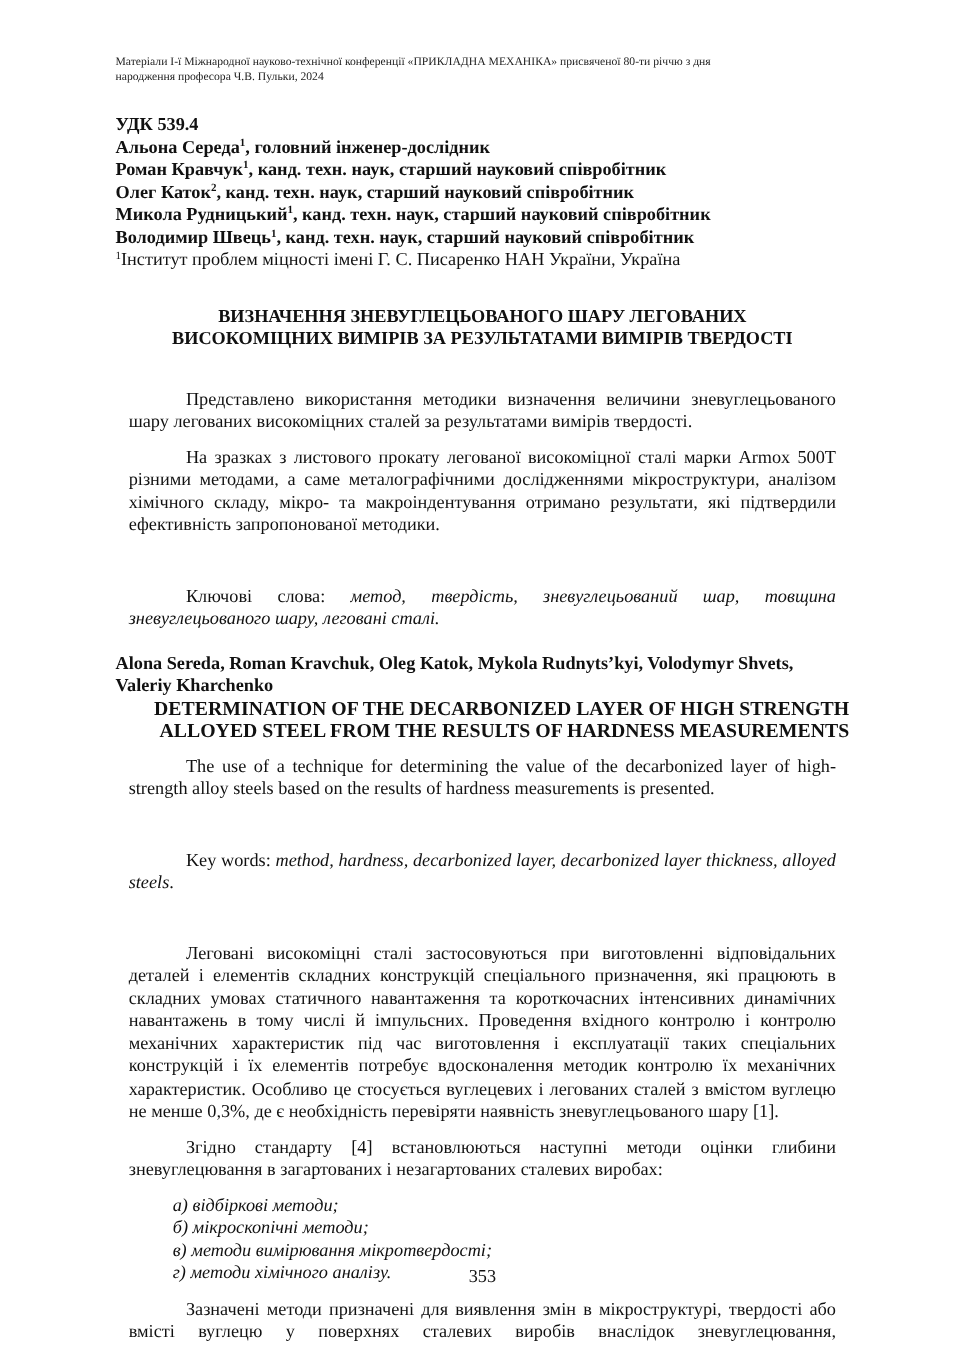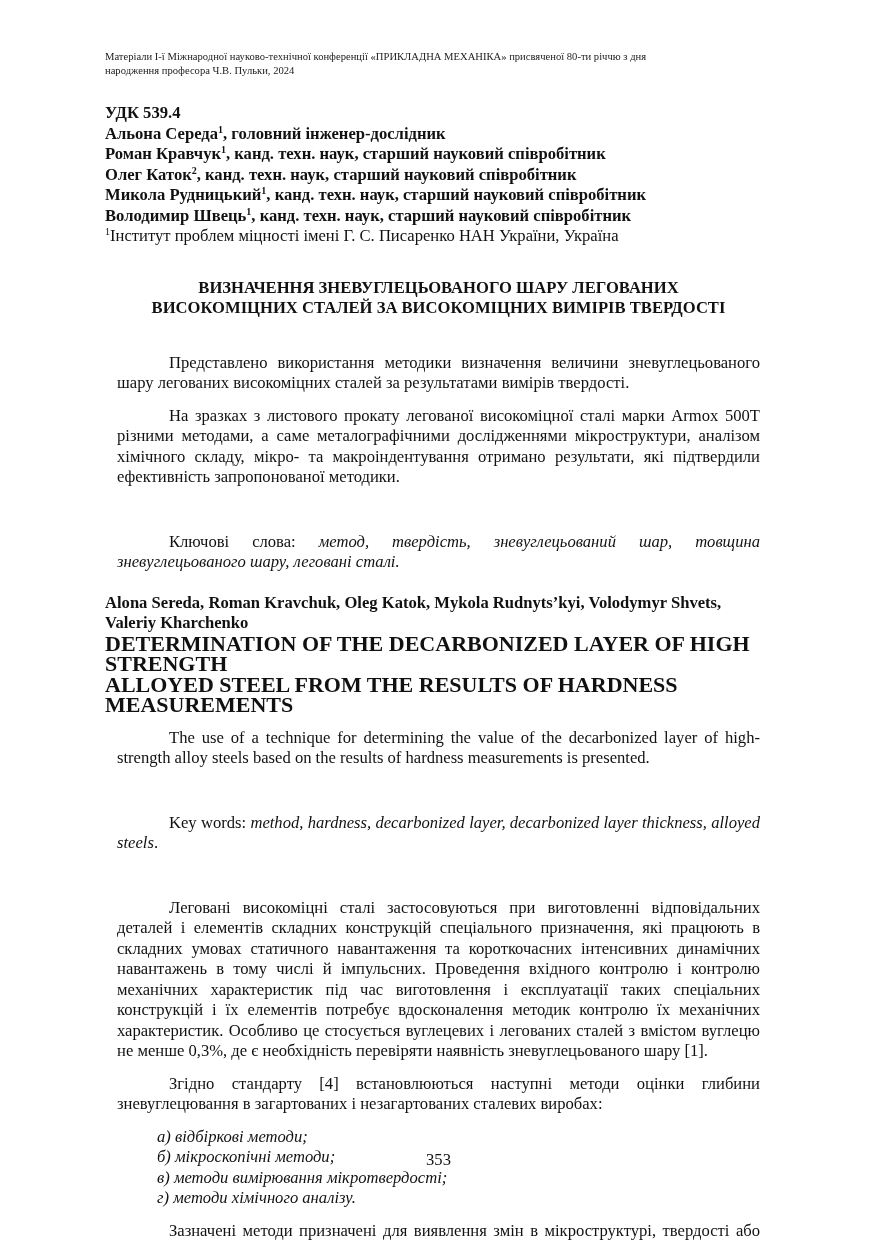--- a/index.html
+++ b/index.html
@@ -10,21 +10,21 @@
     .author-line { font-weight: bold; font-size: 16.6px; line-height: 20.5px; white-space: nowrap; }
     .aff-line { font-size: 16.6px; line-height: 20.5px; white-space: nowrap; }
     sup { font-size: 10px; line-height: 0; vertical-align: 6px; }
     .title-ua { margin-top: 31px; text-align: center; font-weight: bold; font-size: 16.6px; line-height: 20.5px; }
     .para { font-size: 16.6px; line-height: 20.5px; text-align: justify; text-indent: 52px; margin: 12px; }
     .gap-s { height: 20px; }
     .gap-m { height: 22px; }
     .kw-label { font-style: normal; }
     .kw-text { font-style: italic; }
     .en-authors { font-weight: bold; font-size: 16.6px; line-height: 20.5px; margin-top: 20px; }
-    .title-en { text-align: left; font-weight: bold; font-size: 22px; line-height: 20.5px; }
+    .title-en { text-align: right; font-weight: bold; font-size: 18px; line-height: 20.5px; }
     .list-item { font-size: 16.6px; line-height: 20.5px; padding-left: 52px; font-style: italic; }
     .page-number { position: absolute; left: 0; width: 877px; top: 1150px; text-align: center; font-family: "Liberation Serif", serif; font-size: 16.6px; }
   </style>
 </head>
 <body>
 
 <div class="page">
 
   <div class="running-header">
     <div>Матеріали І-ї Міжнародної науково-технічної конференції «ПРИКЛАДНА МЕХАНІКА» присвяченої 80-ти річчю з дня</div>
@@ -40,21 +40,21 @@
     <div class="author-line"><span>Микола Рудницький</span><sup>1</sup><span>, канд. техн. наук, старший науковий співробітник</span></div>
     <div class="author-line"><span>Володимир Швець</span><sup>1</sup><span>, канд. техн. наук, старший науковий співробітник</span></div>
   </div>
 
   <div>
     <div class="aff-line"><sup>1</sup><span>Інститут проблем міцності імені Г. С. Писаренко НАН України, Україна</span></div>
   </div>
 
   <div class="title-ua">
     <div>ВИЗНАЧЕННЯ ЗНЕВУГЛЕЦЬОВАНОГО ШАРУ ЛЕГОВАНИХ</div>
-    <div>ВИСОКОМІЦНИХ СТАЛЕЙ ЗА ВИСОКОМІЦНИХ ВИМІРІВ ТВЕРДОСТІ</div>
+    <div>ВИСОКОМІЦНИХ ВИМІРІВ ЗА РЕЗУЛЬТАТАМИ ВИМІРІВ ТВЕРДОСТІ</div>
   </div>
 
   <div class="gap-m"></div>
 
   <p class="para">Представлено використання методики визначення величини зневуглецьованого шару легованих високоміцних сталей за результатами вимірів твердості.</p>
   <p class="para">На зразках з листового прокату легованої високоміцної сталі марки Armox 500T різними методами, а саме металографічними дослідженнями мікроструктури, аналізом хімічного складу, мікро- та макроіндентування отримано результати, які підтвердили ефективність запропонованої методики.</p>
 
   <div class="gap-s"></div>
 
   <p class="para"><span class="kw-label">Ключові слова: </span><span class="kw-text">метод, твердість, зневуглецьований шар, товщина зневуглецьованого шару, леговані сталі.</span></p>

